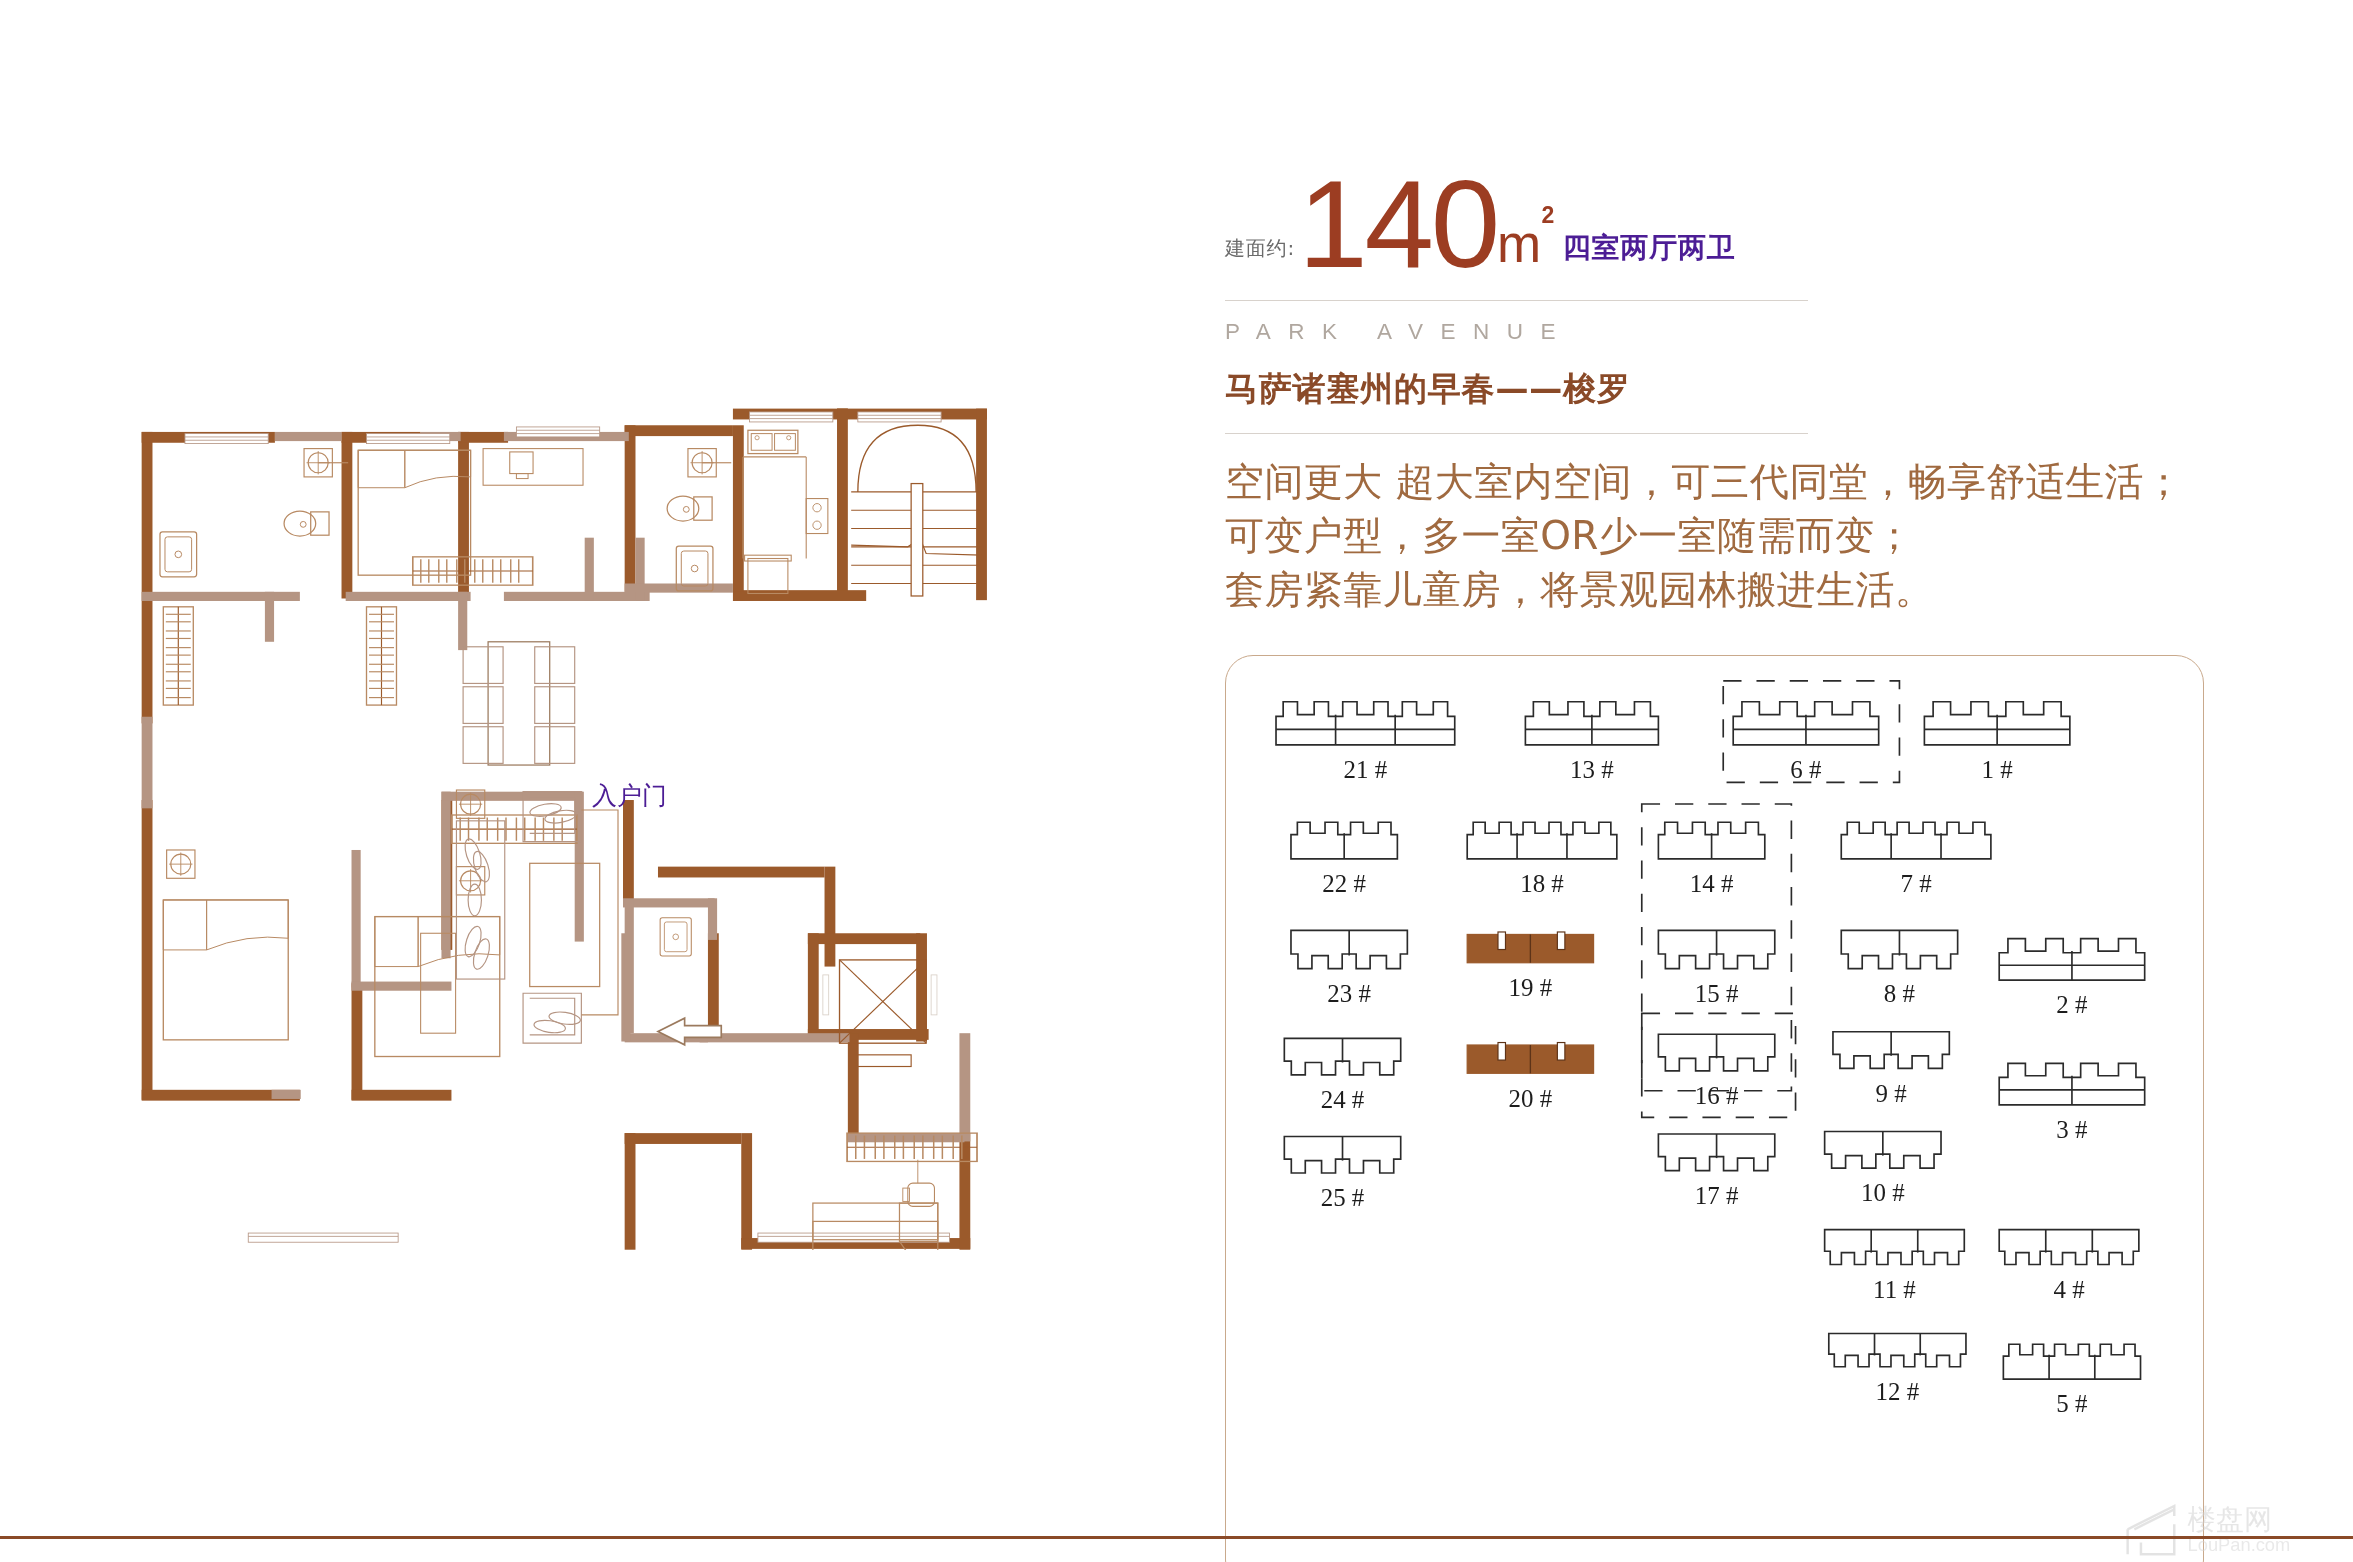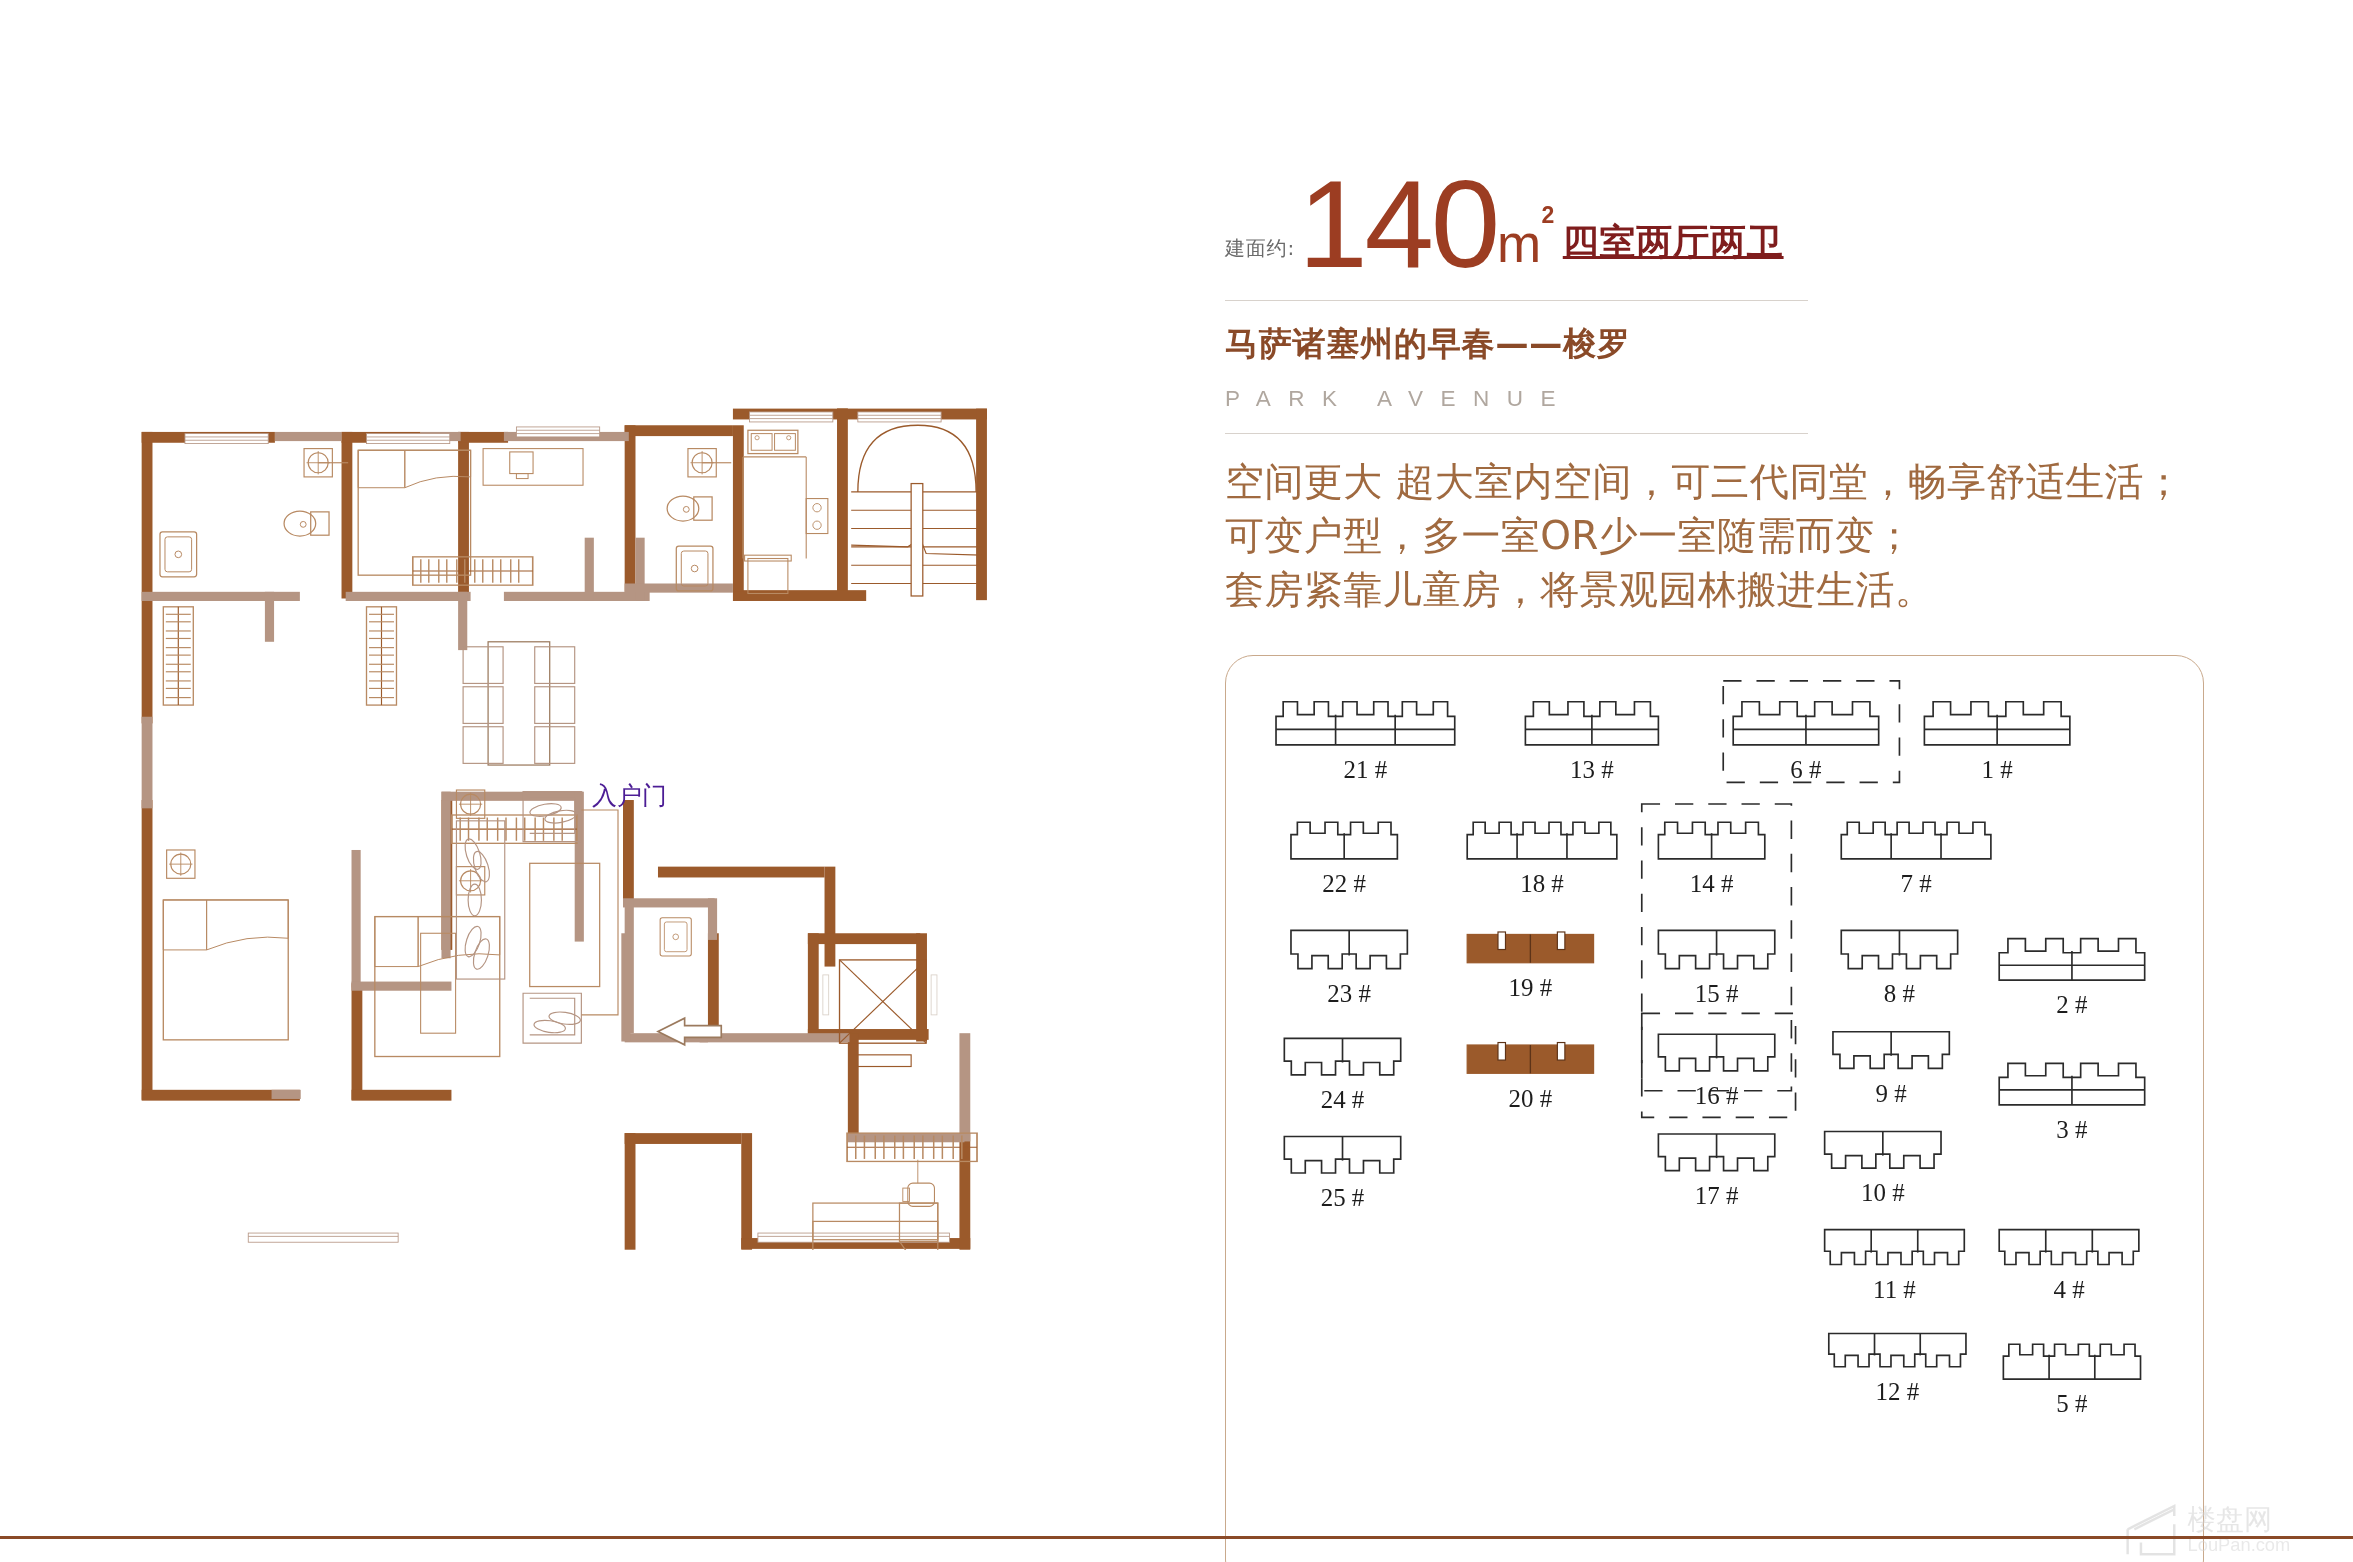--- a/index.html
+++ b/index.html
@@ -26,22 +26,22 @@
   }
   #area-number{
     font-size:125px;line-height:.82;color:#9c3d22;
     font-family:"Liberation Sans",sans-serif;font-weight:400;
     letter-spacing:-3.3px;margin-left:3.3px;
   }
   #area-unit-wrap{position:relative;color:#9c3d22;padding-bottom:5px;}
   #area-unit{font-size:53px;line-height:1;font-family:"Liberation Sans",sans-serif;}
   #area-unit-sup{position:absolute;top:-15px;right:-13.3px;font-size:23px;font-weight:bold;}
   #room-spec{
-    font-size:36px;color:#7f1d1d;margin-left:21.7px;padding-bottom:8.3px;
-    font-family:"DejaVu Sans",sans-serif;font-weight:bold;letter-spacing:0.8px;white-space:nowrap;text-decoration:underline;
+    font-size:28px;color:#4c1d95;margin-left:21.7px;padding-bottom:8.3px;
+    font-family:"DejaVu Sans",sans-serif;font-weight:bold;letter-spacing:0.8px;white-space:nowrap;
   }
 
   .rule{height:0.8px;background:#d8d2cc;margin-top:25px;width:583px;}
   #brand-line{
     margin-top:18.3px;font-size:22.5px;color:#b0a79f;letter-spacing:17.5px;
     font-family:"Liberation Sans",sans-serif;white-space:nowrap;
   }
   #subtitle{
     margin-top:21.7px;font-size:33px;color:#8a4a28;font-weight:bold;
     font-family:"DejaVu Sans",sans-serif;letter-spacing:0.8px;
@@ -396,22 +396,22 @@
       <div id="area-prefix">建面约:</div>
       <div id="area-number">140</div>
       <div id="area-unit-wrap">
         <span id="area-unit">m</span>
         <span id="area-unit-sup">2</span>
       </div>
       <div id="room-spec">四室两厅两卫</div>
     </div>
 
     <div class="rule"></div>
+    <div id="brand-line">PARK AVENUE</div>
     <div id="subtitle">马萨诸塞州的早春——梭罗</div>
-    <div id="brand-line">PARK AVENUE</div>
     <div id="rule2"></div>
 
     <div id="description">
       <div class="desc-line">空间更大 超大室内空间，可三代同堂，畅享舒适生活；</div>
       <div class="desc-line">可变户型，多一室OR少一室随需而变；</div>
       <div class="desc-line">套房紧靠儿童房，将景观园林搬进生活。</div>
     </div>
 
     <div id="siteplan-card">
       <svg id="siteplan-svg" viewBox="0 0 1175 1120" xmlns="http://www.w3.org/2000/svg">

